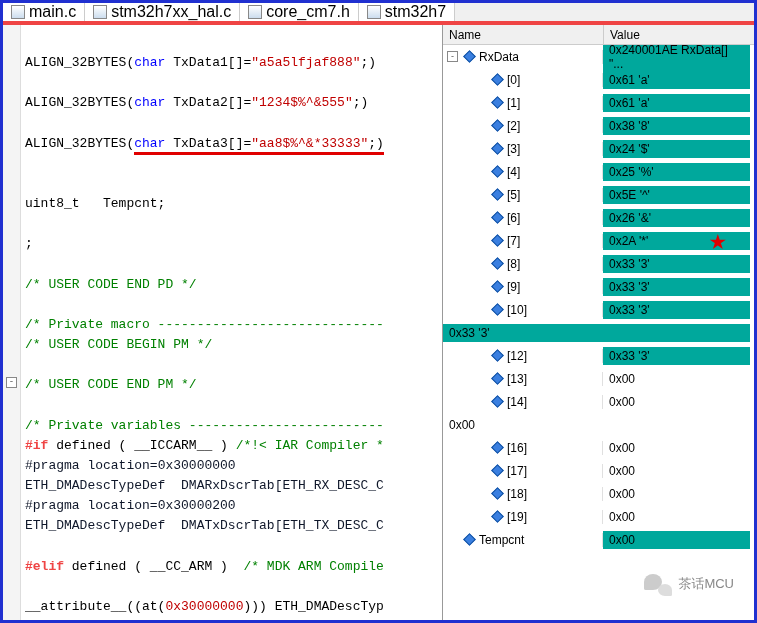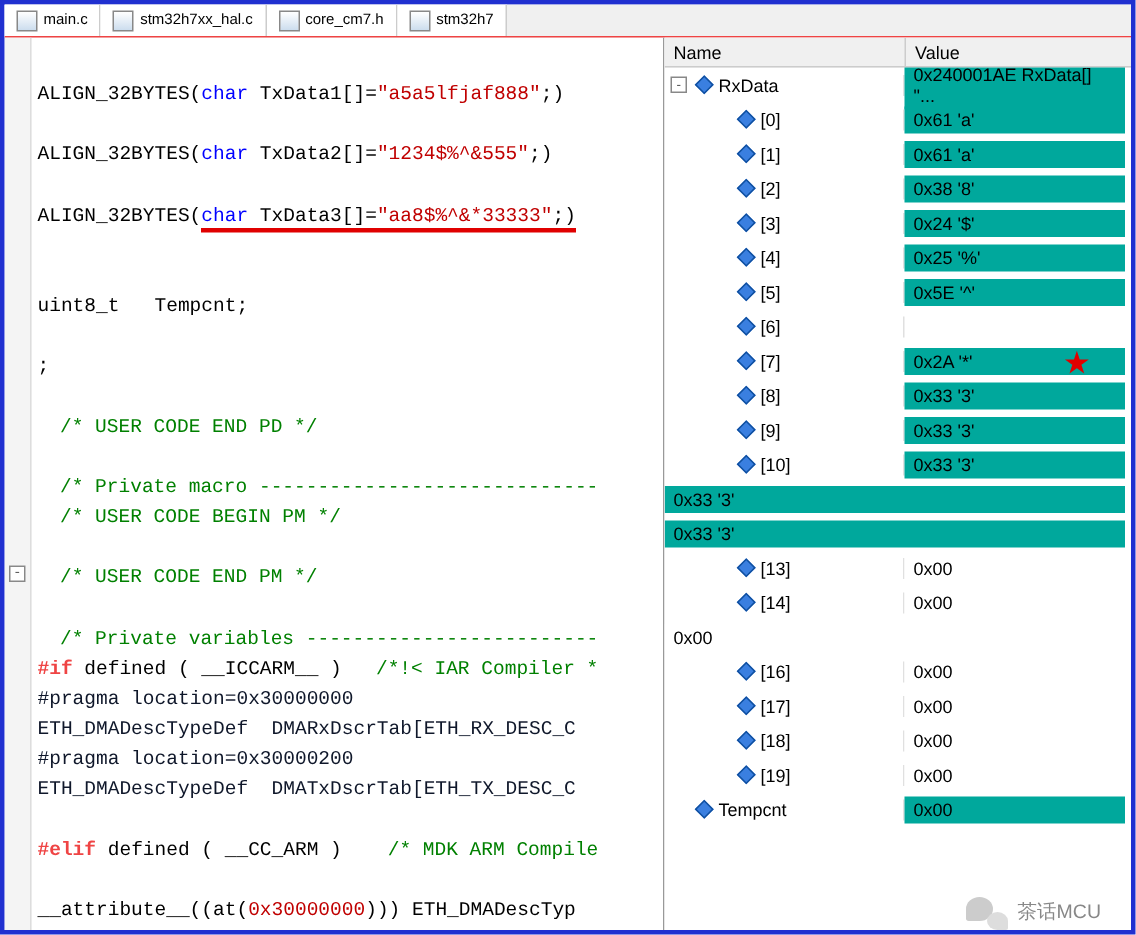--- a/index.html
+++ b/index.html
@@ -11,23 +11,23 @@
     background: #fff;
     border: 3px solid #2030d0;
     display: flex;
     flex-direction: column;
     overflow: hidden;
   }
   .tabs {
     display: flex;
     height: 22px;
     background: #f0f0f0;
-    border-bottom: 1px solid #ef4444;
+    border-bottom: 4px solid #ef4444;
     font-family: Tahoma, sans-serif;
-    font-size: 10px;
+    font-size: 16px;
   }
   .tab {
     display: flex;
     align-items: center;
     padding: 0 8px;
     border-right: 1px solid #ccc;
     gap: 4px;
     background: #fff;
   }
   .tab-icon {
@@ -55,21 +55,21 @@
   }
   .code {
     padding: 8px 4px 8px 22px;
     white-space: pre;
     line-height: 1.55;
     font-size: 13px;
   }
   .kw-blue { color: #0000ff; }
   .str-red { color: #c00000; }
   .num-red { color: #c00000; }
-  .comment-green { color: #008000; margin-left: 15px; }
+  .comment-green { color: #008000; }
   .pp-green { color: #ef4444; font-weight: bold; }
   .dim-grey { color: #0f172a; }
   .underline-red {
     border-bottom: 3px solid #e00000;
     padding-bottom: 1px;
   }
   .fold-box {
     position: absolute;
     left: 3px;
     width: 11px; height: 11px;
@@ -140,21 +140,21 @@
   .indent { width: 26px; }
   .star-arrow {
     position: absolute;
     color: #e00000;
     font-size: 18px;
     font-weight: bold;
   }
   .footer {
     position: absolute;
     right: 20px;
-    bottom: 0;
+    bottom: 24px;
     display: flex;
     align-items: center;
     gap: 6px;
     font-family: "Microsoft YaHei", sans-serif;
     font-size: 13px;
     color: #888;
   }
   .wechat-icon {
     width: 28px; height: 24px;
     position: relative;
@@ -303,20 +303,21 @@
           </div>
           <div class="cell-value val-teal">0x5E '^'</div>
         </div>
         <div class="var-row">
           <div class="cell-name">
             <span class="indent"></span>
             <span class="tree-spacer"></span>
             <span class="diamond"></span>
             <span>[6]</span>
           </div>
+          <div class="cell-value val-teal">0x26 '&amp;'</div>
         </div>
         <div class="var-row">
           <div class="cell-name">
             <span class="indent"></span>
             <span class="tree-spacer"></span>
             <span class="diamond"></span>
             <span>[7]</span>
           </div>
           <div class="cell-value val-teal">0x2A '*'</div>
         </div>
@@ -344,20 +345,26 @@
             <span class="tree-spacer"></span>
             <span class="diamond"></span>
             <span>[10]</span>
           </div>
           <div class="cell-value val-teal">0x33 '3'</div>
         </div>
         <div class="var-row">
           <div class="cell-value val-teal">0x33 '3'</div>
         </div>
         <div class="var-row">
+          <div class="cell-name">
+            <span class="indent"></span>
+            <span class="tree-spacer"></span>
+            <span class="diamond"></span>
+            <span>[12]</span>
+          </div>
           <div class="cell-value val-teal">0x33 '3'</div>
         </div>
         <div class="var-row">
           <div class="cell-name">
             <span class="indent"></span>
             <span class="tree-spacer"></span>
             <span class="diamond"></span>
             <span>[13]</span>
           </div>
           <div class="cell-value val-plain">0x00</div>

